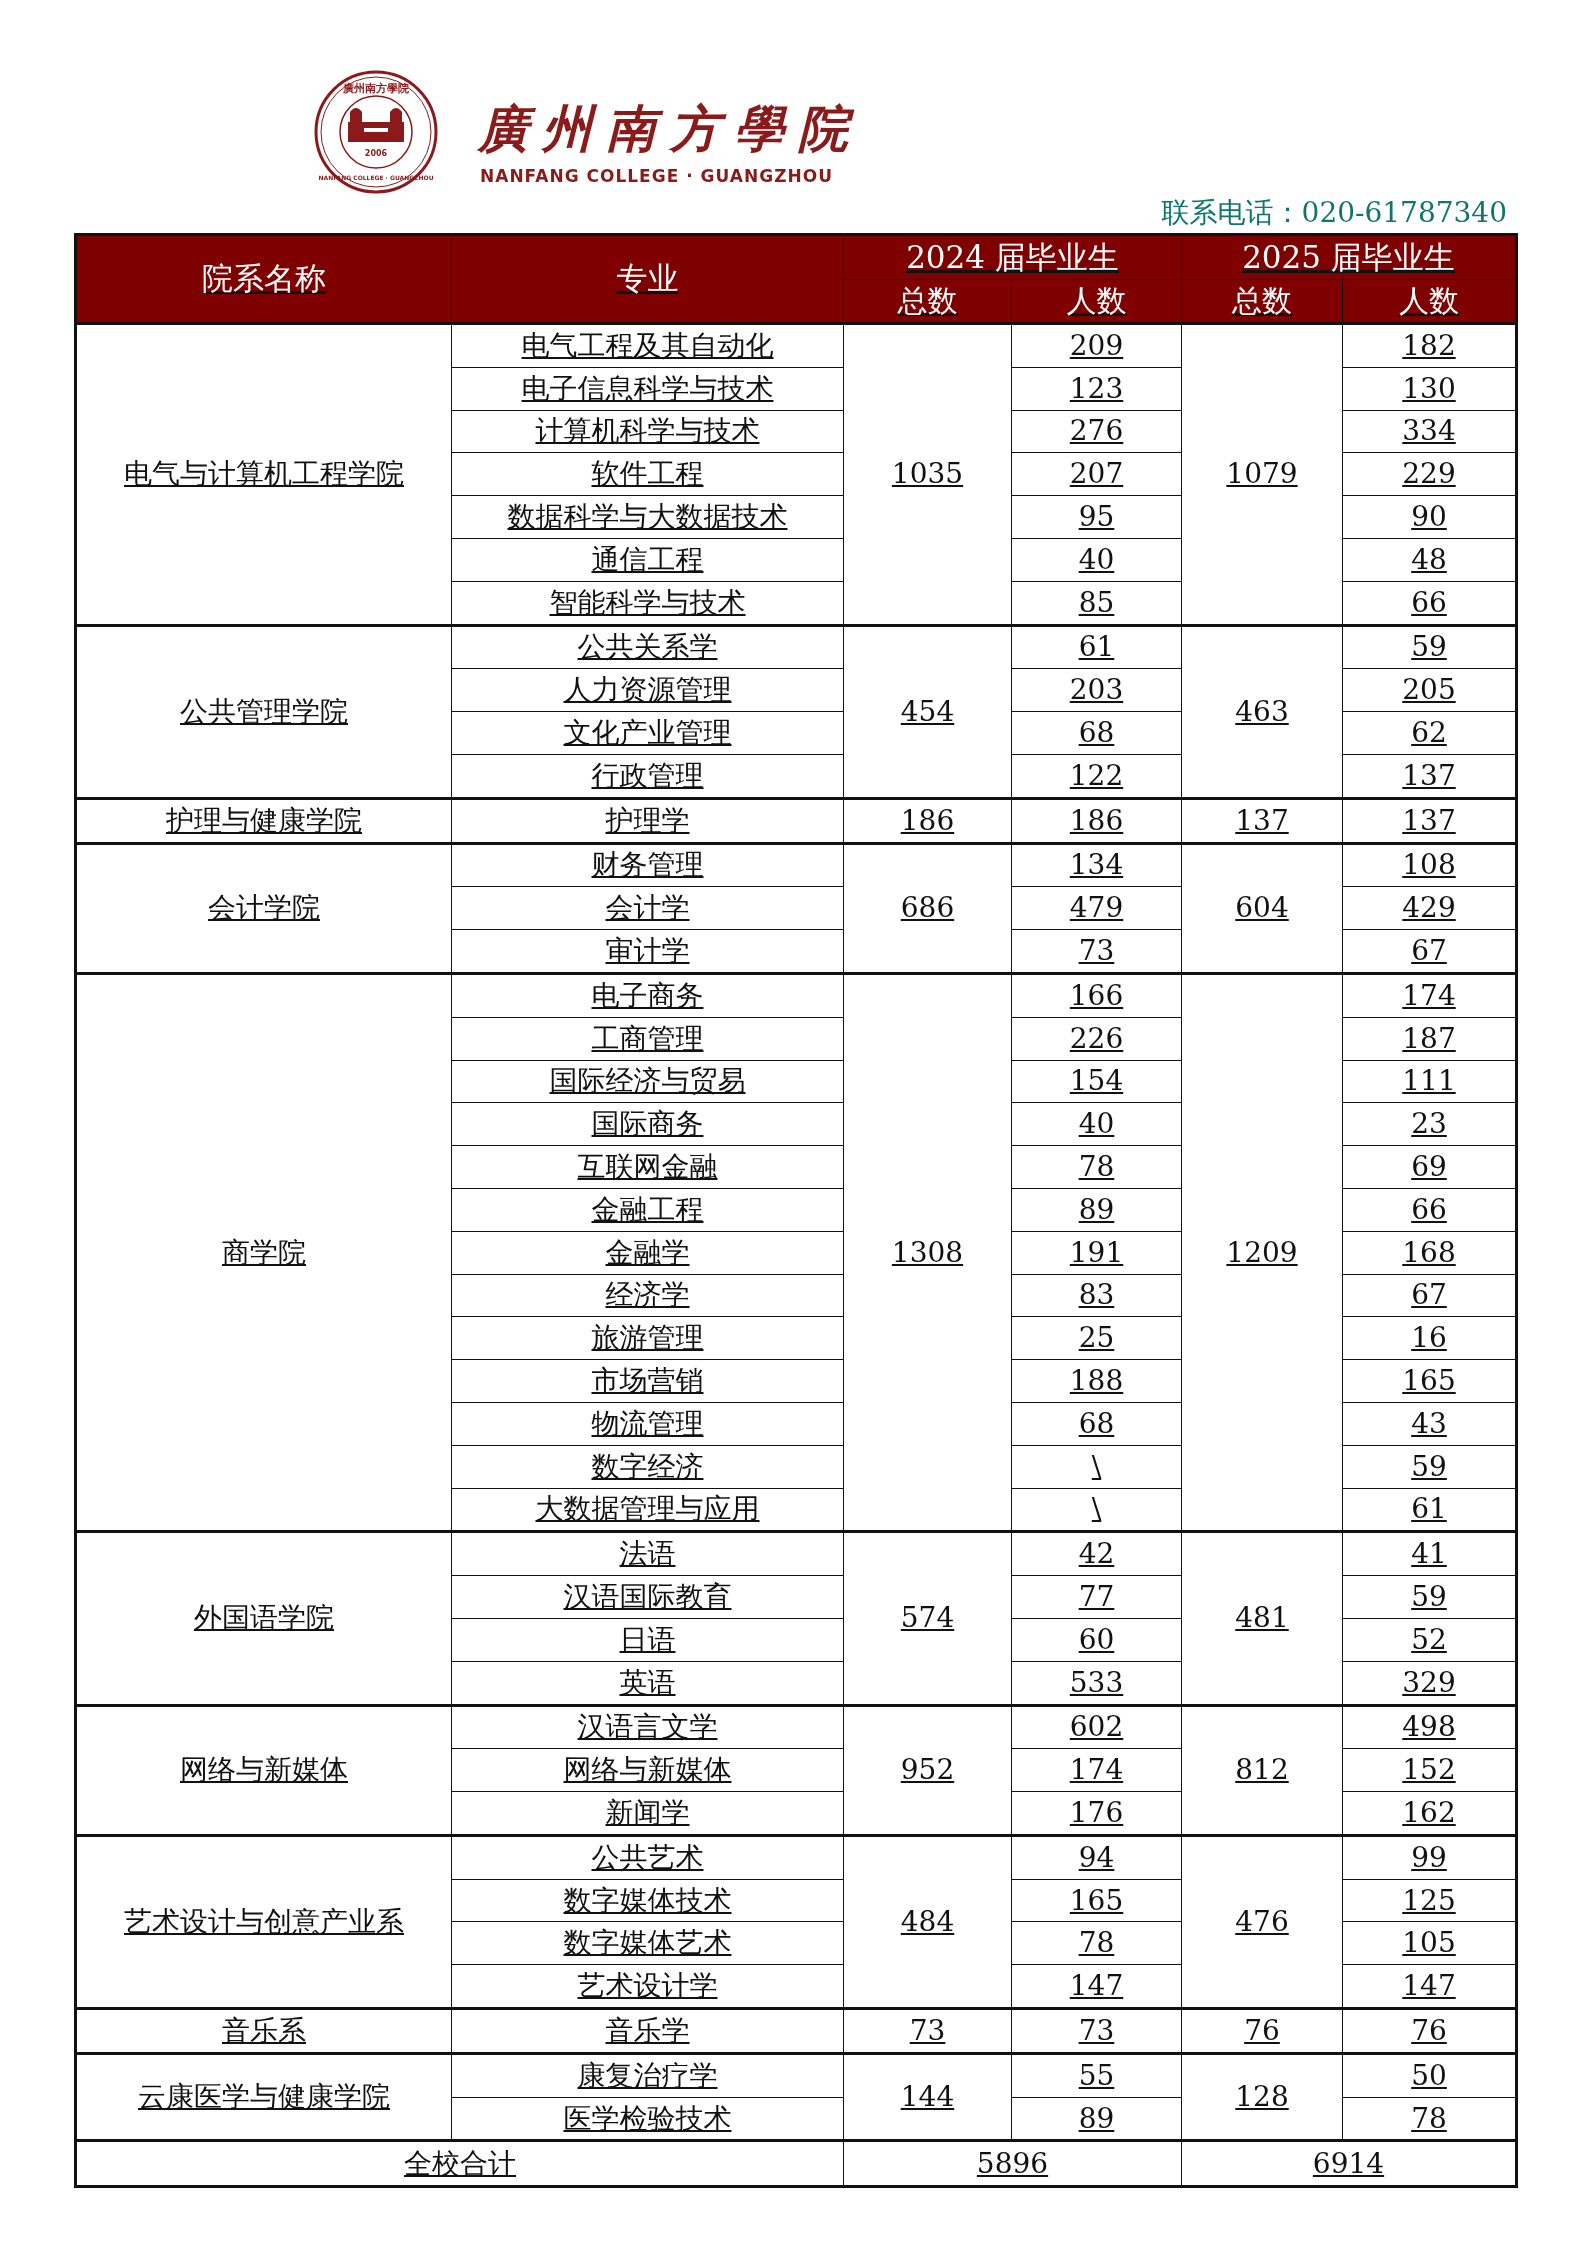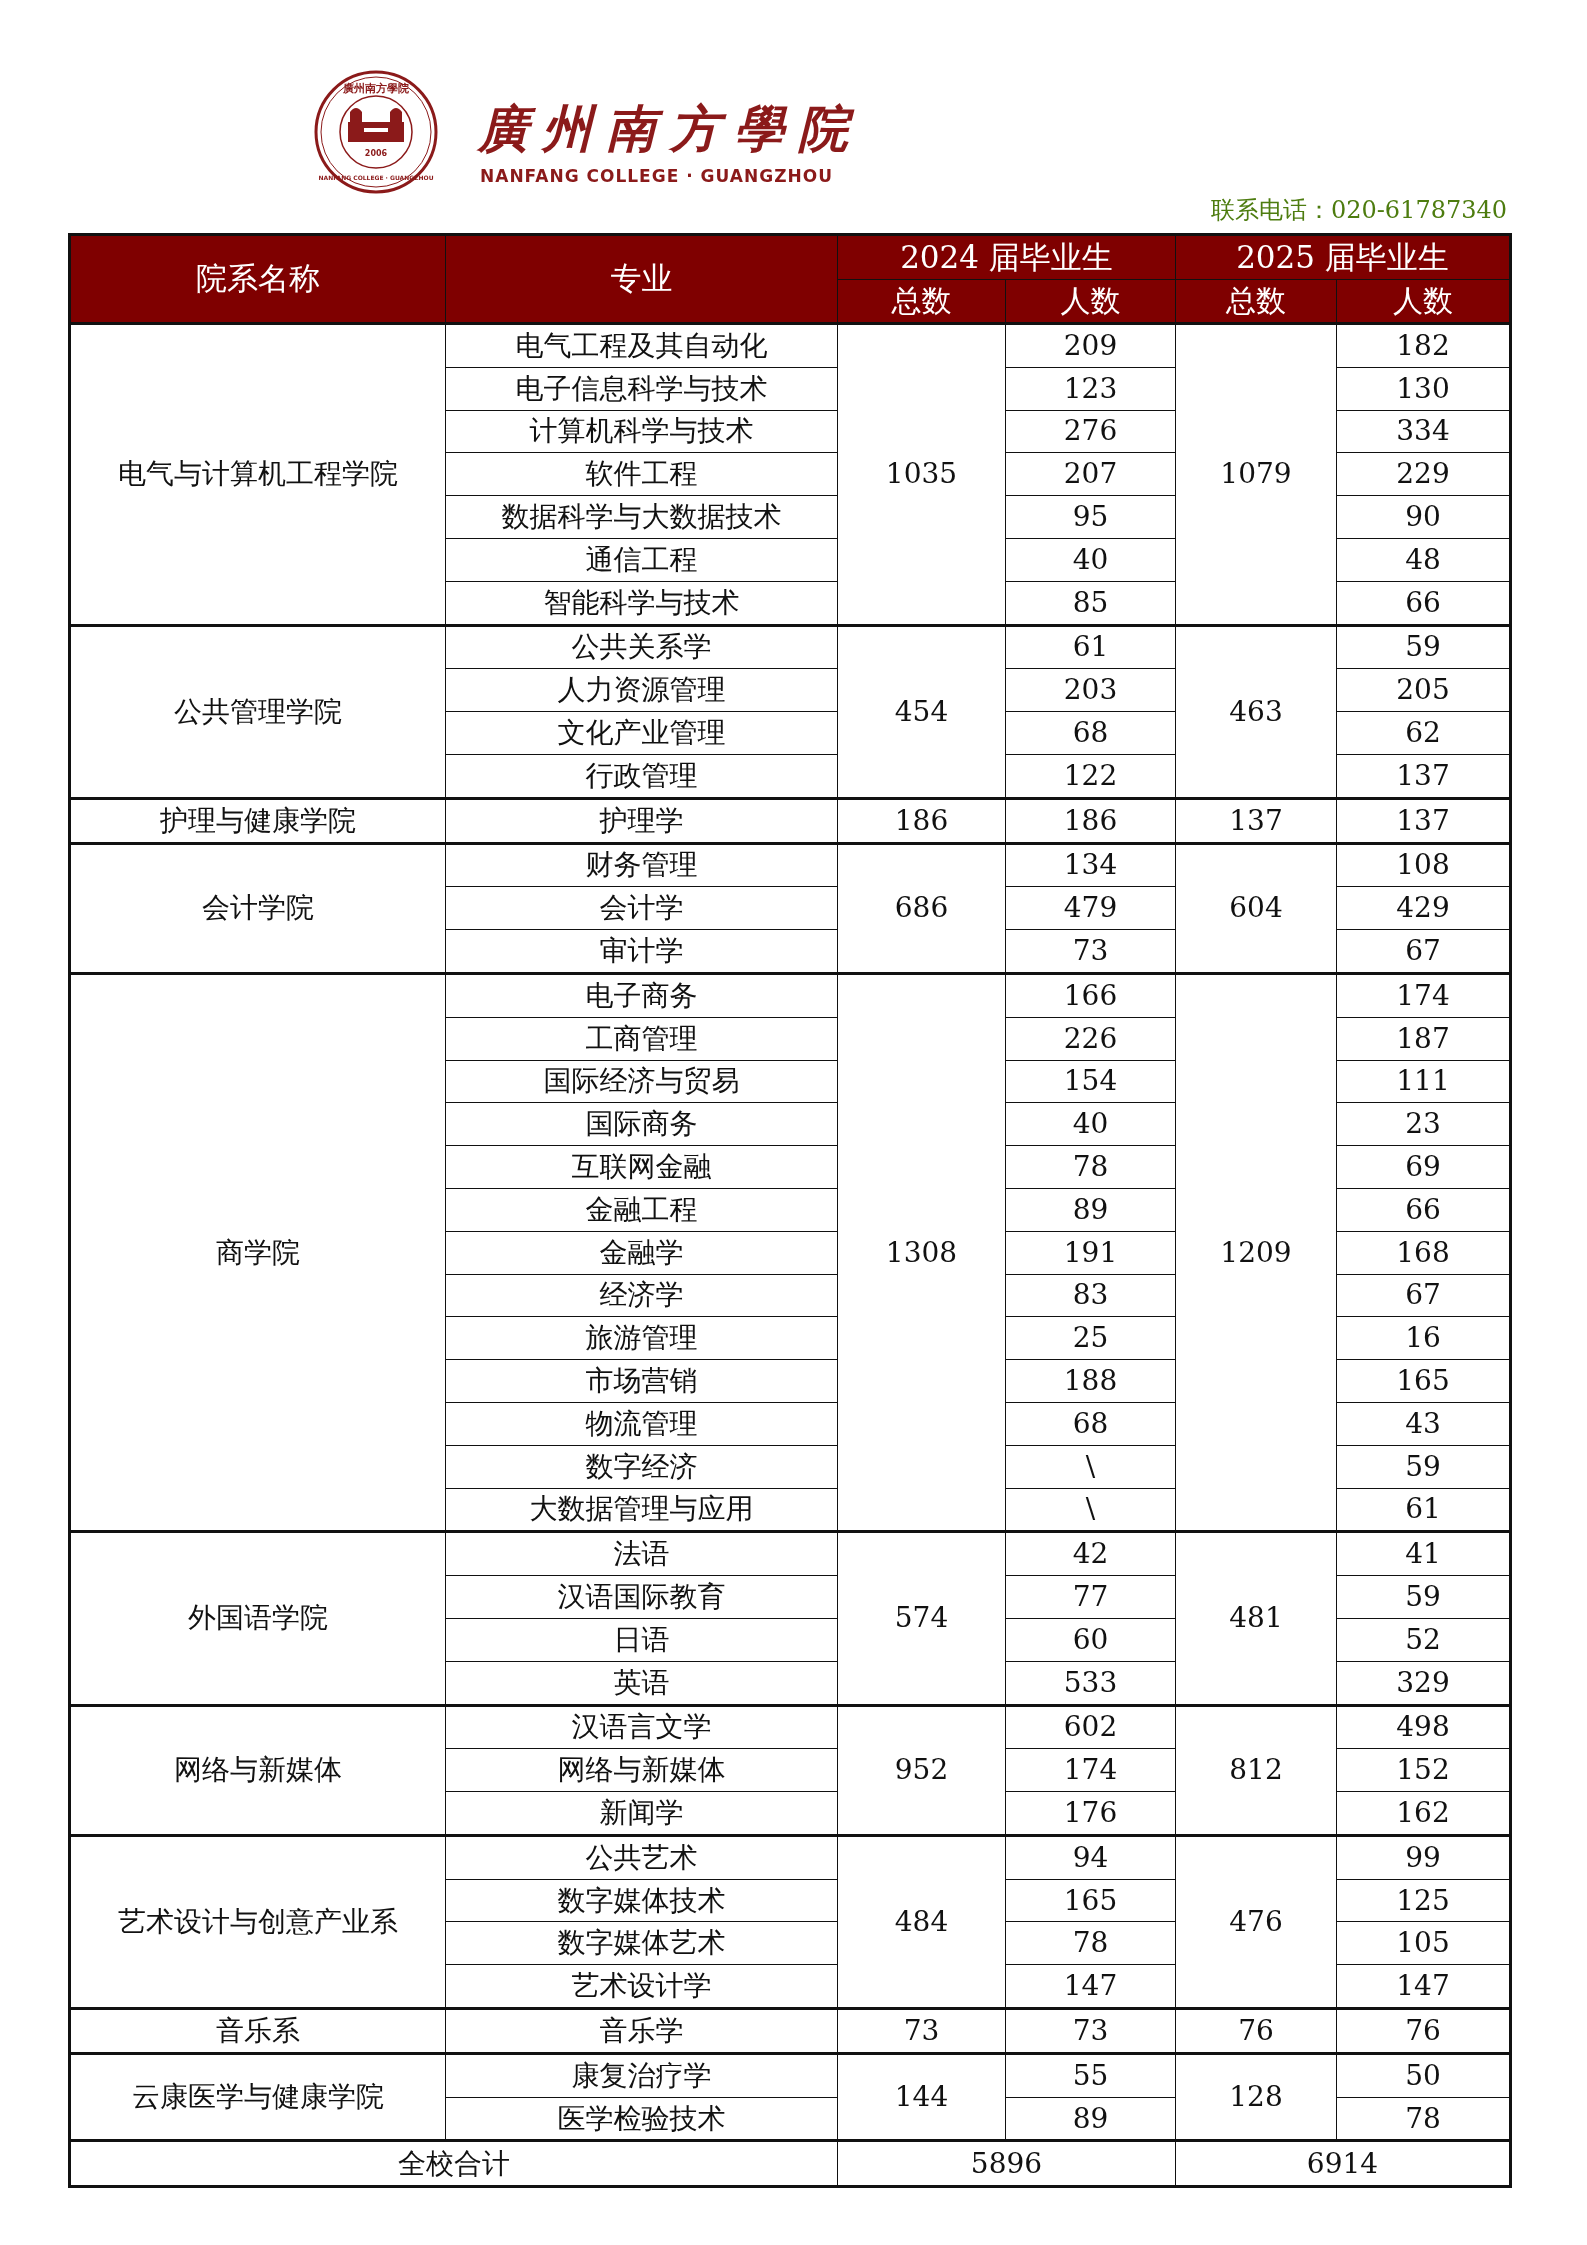--- a/index.html
+++ b/index.html
@@ -6,24 +6,24 @@
   body { width: 1587px; height: 2245px; position: relative; overflow: hidden;
          font-family: "DejaVu Serif", "Liberation Serif", serif; color: #111; }
   .header { position: absolute; left: 0; top: 0; width: 1587px; height: 230px; }
   .seal { position: absolute; left: 314px; top: 70px; width: 124px; height: 124px; }
   .logo-cn { position: absolute; left: 478px; top: 96px; font-family: "DejaVu Serif", serif;
              font-size: 50px; font-weight: bold; color: #8b1a1a; letter-spacing: 14px; font-style: italic; }
   .logo-en { position: absolute; left: 480px; top: 166px; font-family: "DejaVu Sans", sans-serif;
              font-size: 17px; font-weight: bold; color: #8b1a1a; letter-spacing: 1px; }
   .doc-title { position: absolute; left: 856px; top: 106px; font-family: "DejaVu Sans", sans-serif;
                font-size: 46px; font-weight: bold; color: #000; letter-spacing: -1px; }
-  .contact { position: absolute; right: 80px; top: 194px; font-size: 24px; color: #4d7c0f; }
+  .contact { position: absolute; right: 80px; top: 194px; font-size: 28px; color: #0f766e; }
 
-  table.grid { position: absolute; left: 68px; top: 233px; width: 1441px;
-               border-collapse: collapse; table-layout: fixed; }
+  table.grid { position: absolute; left: 74px; top: 233px; width: 1441px;
+               border-collapse: collapse; table-layout: fixed; text-decoration: underline; }
   table.grid td, table.grid th { border: 1.5px solid #111; text-align: center; vertical-align: middle;
                padding: 0; font-weight: normal; }
   table.grid th { background: #7f0000; color: #ffffff; font-size: 31px; }
   table.grid th.sub { font-size: 30px; height: 42px; }
   table.grid tr.hdr1 th { height: 43px; }
   table.grid td { font-size: 28px; height: 41.8px; line-height: 1; }
   table.grid tr.grp-start td { border-top: 3.5px solid #111; }
   table.grid tr.total td { height: 43px; border-top: 3.5px solid #111; border-bottom: 3px solid #111; }
   table.grid thead { border: 3px solid #111; }
   table.grid { border: 3px solid #111; }

